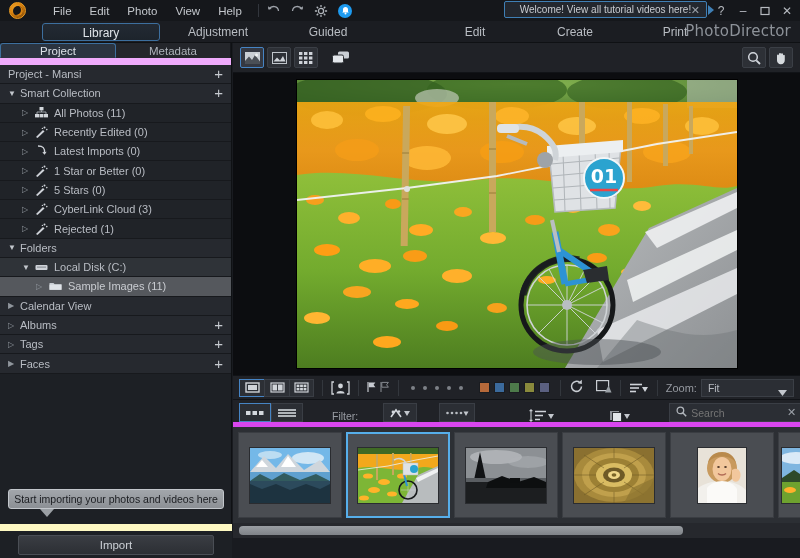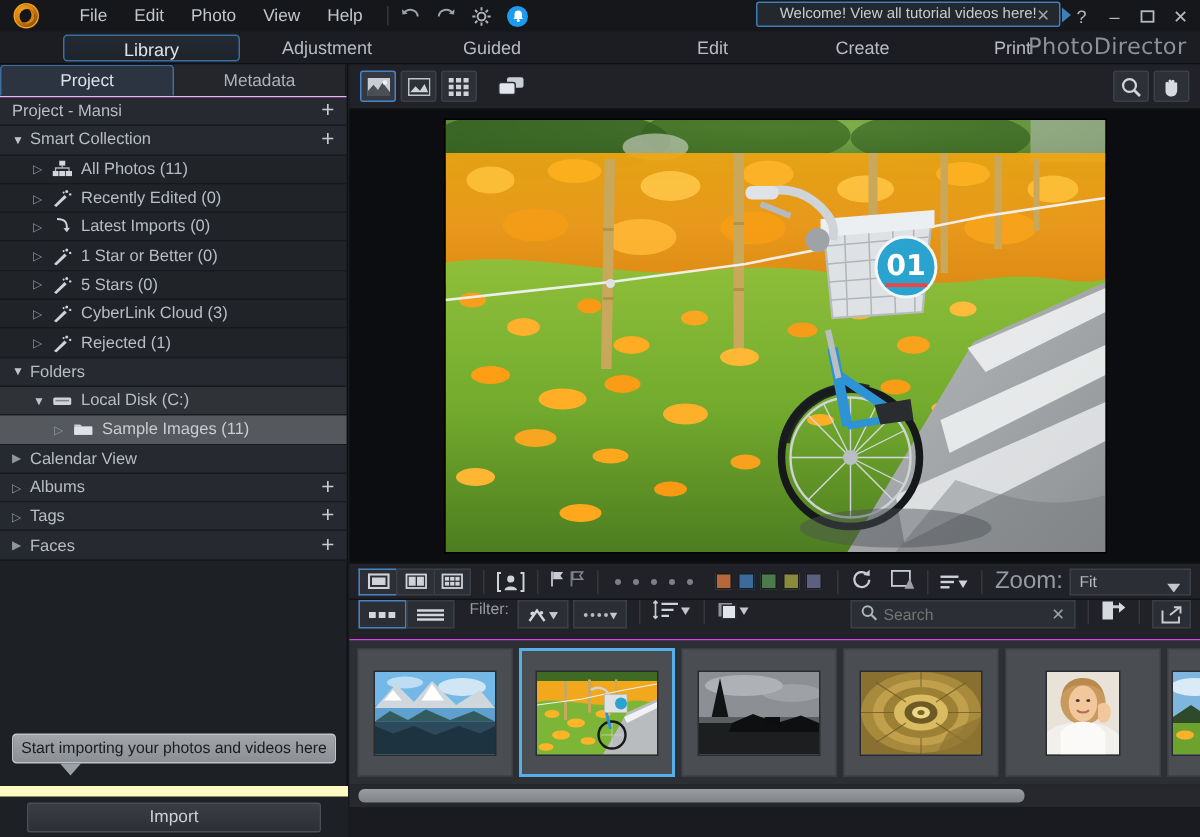--- a/index.html
+++ b/index.html
@@ -70,21 +70,21 @@
   .brand{
     position:absolute; right:9px; top:22px; font-size:15px; color:#8d9299;
     font-family:"DejaVu Sans", sans-serif; letter-spacing:.2px;
   }
 
   
   .left{
     position:absolute; left:0; top:43px; width:232px; height:515px;
     background:#1d2025; border-right:1px solid #0f1114;
   }
-  .panel-tabs{ display:flex; height:22px; border-bottom:1px solid #f0abfc; }
+  .panel-tabs{ display:flex; height:22px; border-bottom:7px solid #f0abfc; }
   .ptab{
     flex:1; display:flex; align-items:center; justify-content:center;
     font-size:11.5px; color:#aeb3ba; background:#24262b; cursor:default;
     border-right:1px solid #15171b;
   }
   .ptab.active{
     background:#2b3440; color:#dce1e7;
     border:1px solid #3d6f9e; border-bottom:1px solid #2b3440; border-radius:3px 3px 0 0;
   }
   .row{
@@ -159,31 +159,32 @@
     width:25px; height:18px; background:#2c2f35; border:1px solid #3a3e45;
     display:flex; align-items:center; justify-content:center; cursor:default;
   }
   .tb2btn.active{ border-color:#4684c4; }
   .grp{ display:flex; }
   .grp .tb2btn{ border-right:none; }
   .grp .tb2btn:last-child{ border-right:1px solid #3a3e45; }
   .divider{ width:1px; height:16px; background:#33373d; margin:0 8px; }
   .dot{ width:4px; height:4px; border-radius:50%; background:#7d8187; margin:0 4px; }
   .swatch{ width:11px; height:11px; margin:0 2px; border:1px solid #1a1c20; }
-  .zoomlabel{ color:#969aa1; font-size:16px; margin-right:4px; }
+  .zoomlabel{ color:#969aa1; font-size:11px; margin-right:4px; }
   .zoomsel{
     width:95px; height:18px; background:#2b2e34; border:1px solid #3b3f46;
     display:flex; align-items:center; padding:0 6px; color:#b6bac0; font-size:10.5px;
     position:relative; cursor:default;
   }
   .zoomsel .car{ position:absolute; right:6px; top:6px; }
 
   .filterbar{
-    height:27px; background:#202227; display:flex; align-items:flex-start; padding:0 6px;
-    border-bottom:1px solid #d946ef;
+    height:27px; background:#202227; display:flex; align-items:flex-end; padding:0 6px;
+    border-bottom:5px solid #d946ef;
+    gap:19px;
   }
   .fbtn{
     height:19px; background:#2b2e34; border:1px solid #3a3e45;
     display:flex; align-items:center; justify-content:center; padding:0 5px; cursor:default;
   }
   .fbtn.active{ border-color:#4684c4; }
   .lbl{ color:#999da4; font-size:10.5px; margin:0 6px 0 10px; }
   .search{
     width:150px; height:19px; background:#2b2e34; border:1px solid #3a3e45;
     display:flex; align-items:center; padding:0 6px; color:#8f939a; font-size:10.5px;

